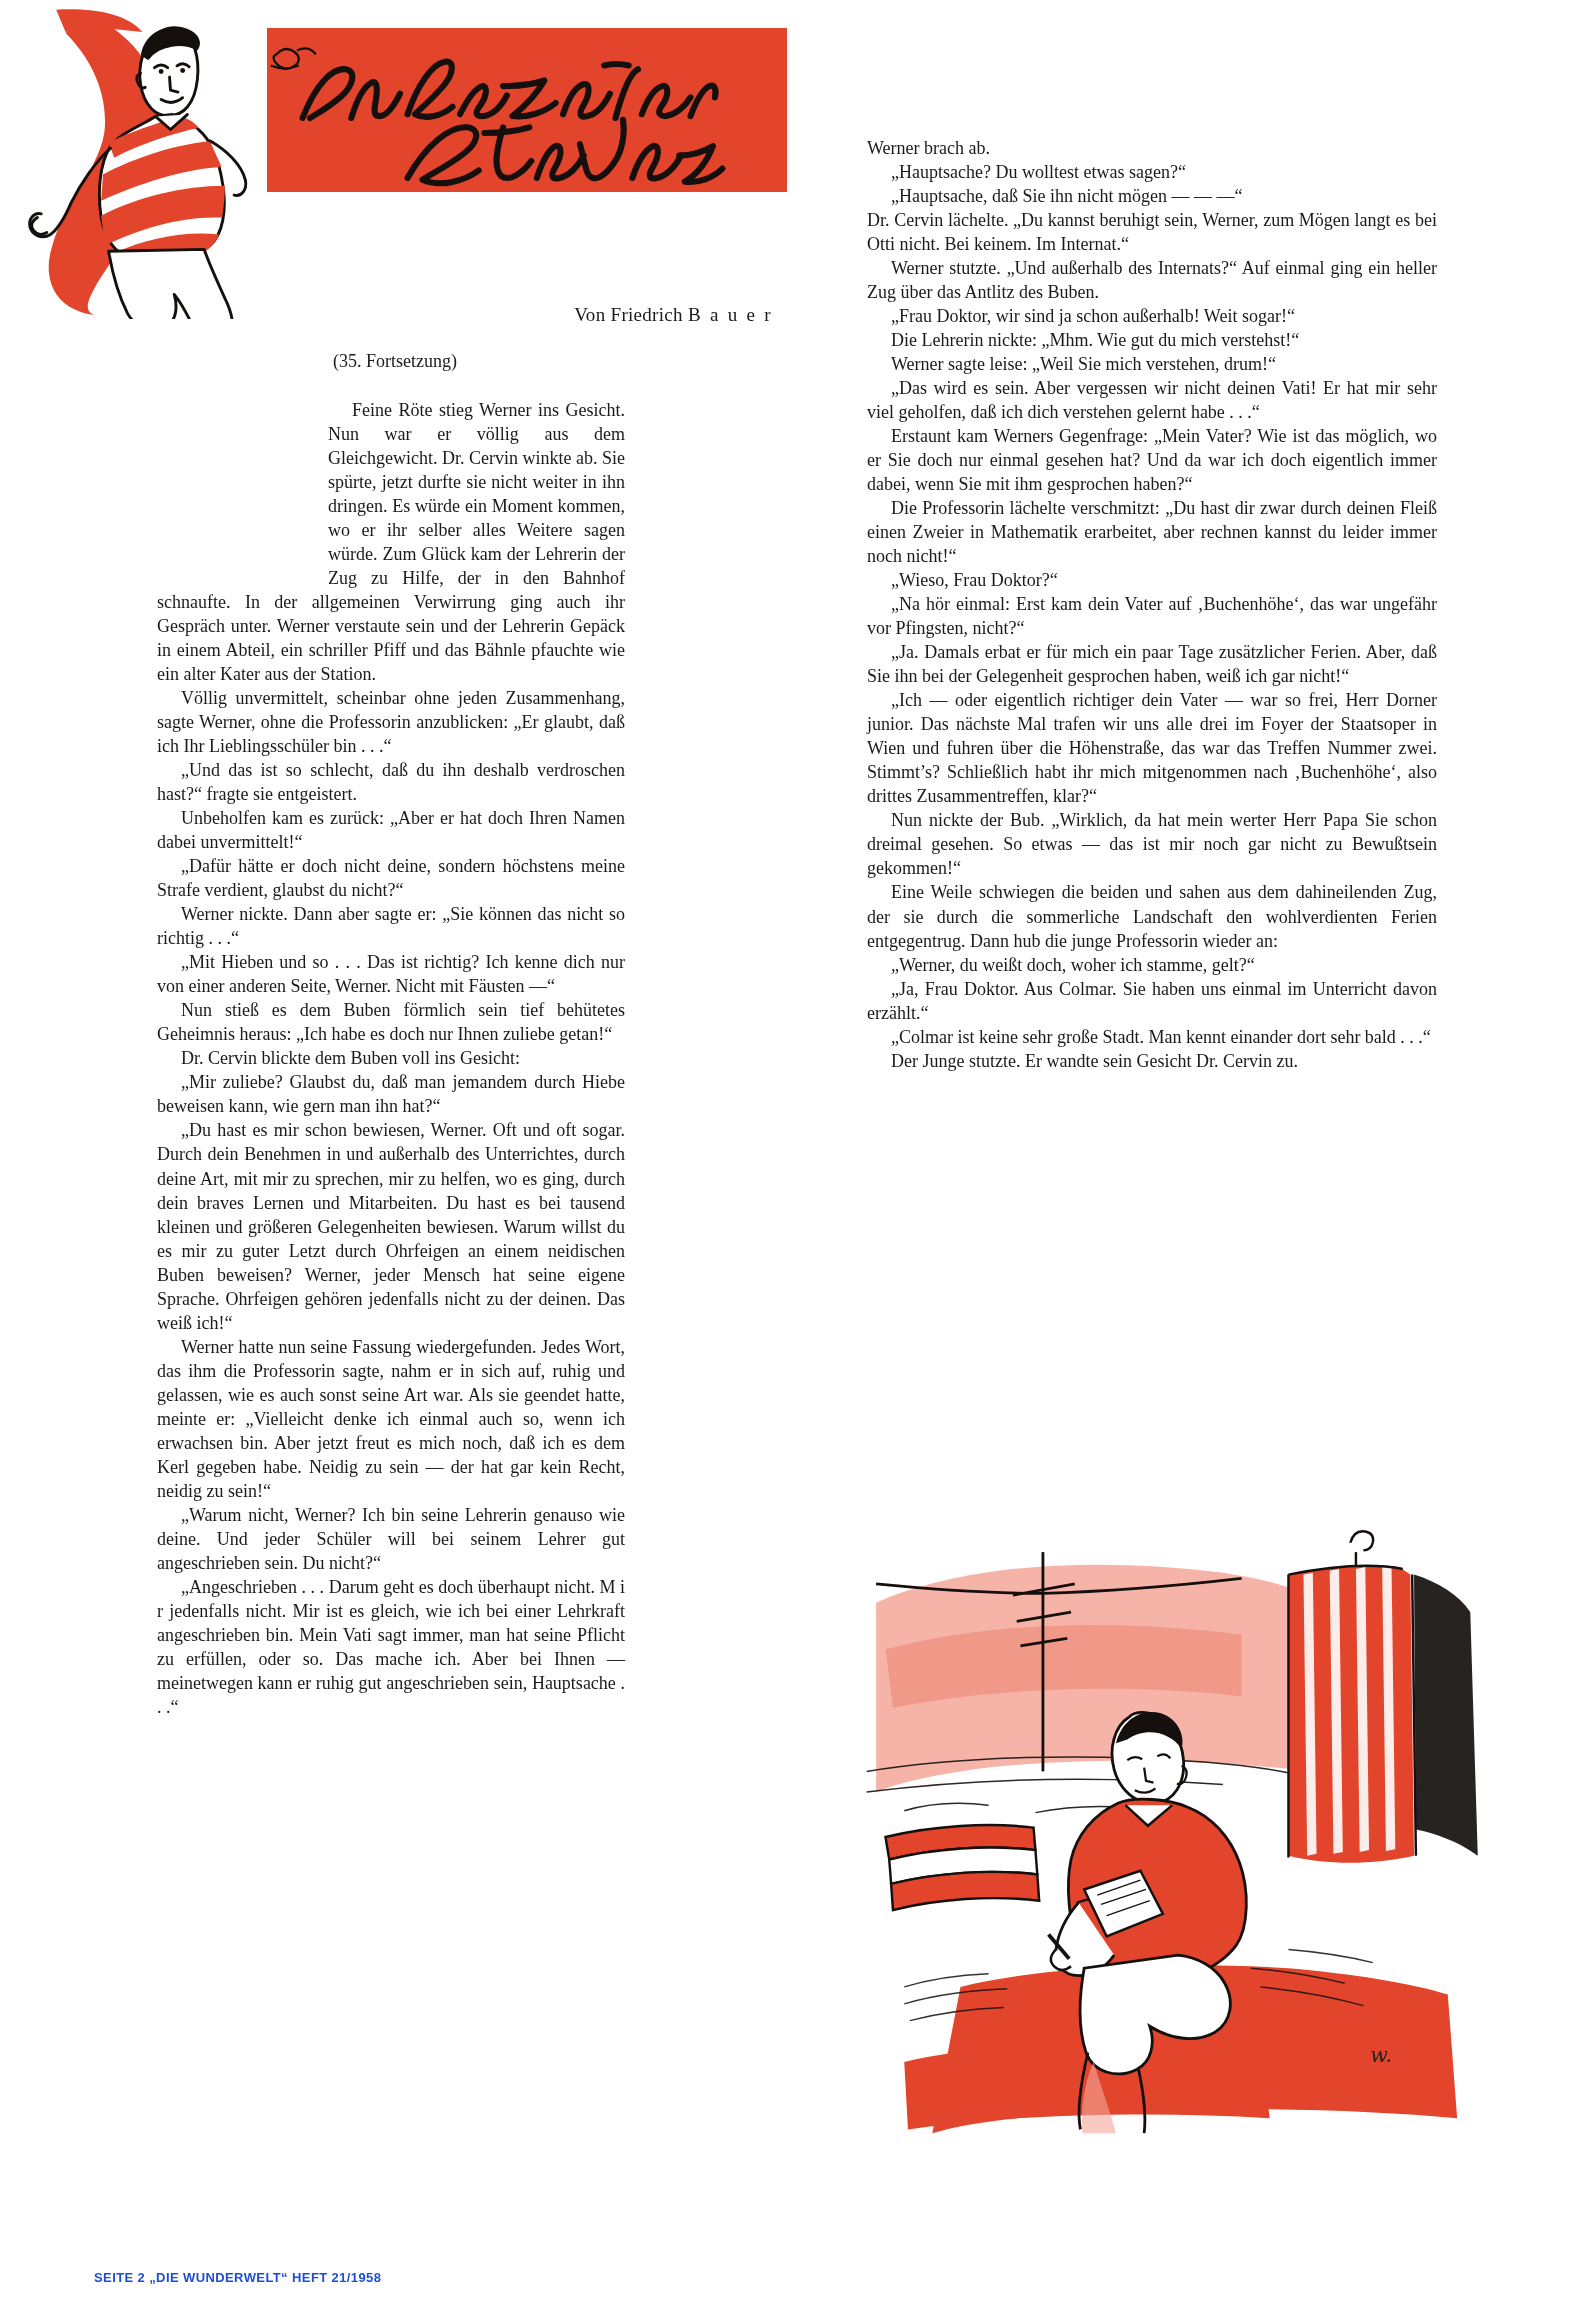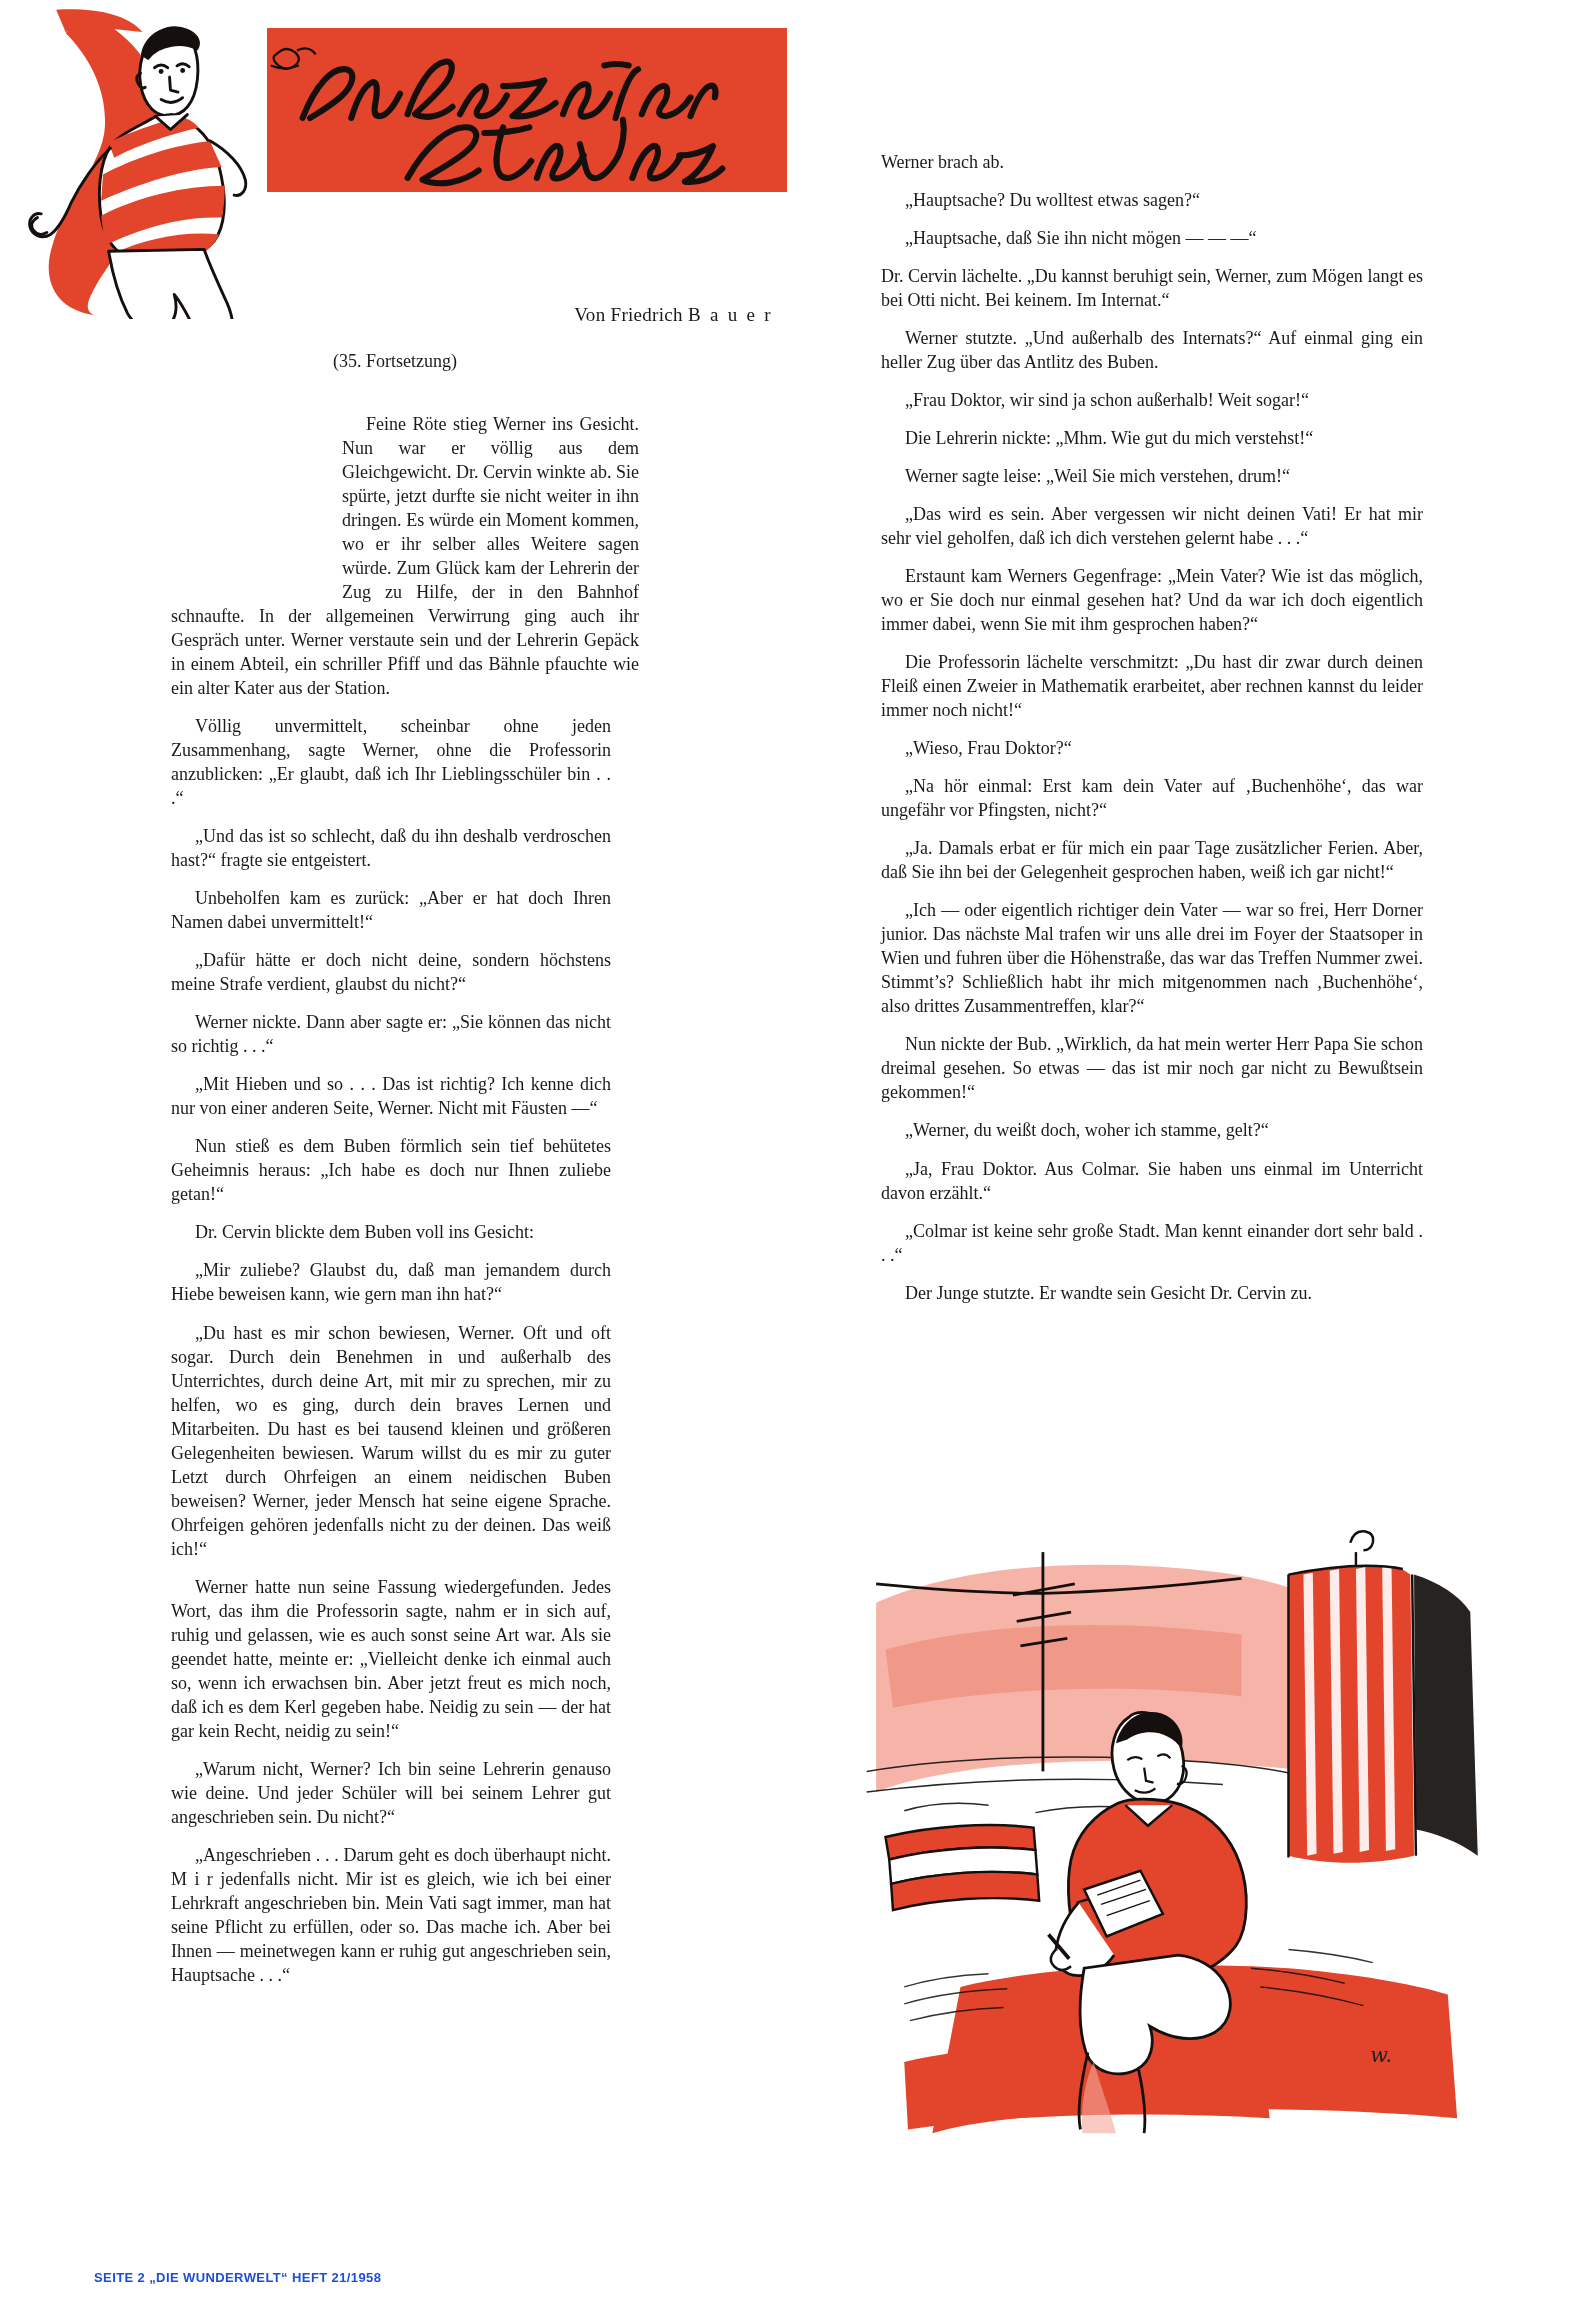--- a/index.html
+++ b/index.html
@@ -57,21 +57,21 @@
   }
 
   
   .col {
     position: absolute;
     font-size: 18px;
     line-height: 1.335;
     text-align: justify;
     hyphens: manual;
   }
-  .col p { margin: 14px; font-family: Liberation Serif, serif; }
+  .col p { margin: 0; font-family: Liberation Serif, serif; }
   .col p.ind { text-indent: 24px; }
   .col-left  { left: 157px;  top: 398px;  width: 468px; }
   .col-right { left: 867px;  top: 136px;  width: 570px; }
 
   .first-par {
     width: 468px;
   }
   .first-par .shim {
     float: left;
     width: 171px;
@@ -246,20 +246,21 @@
     <p class="ind">Die Lehrerin nickte: „Mhm. Wie gut du mich verstehst!“</p>
     <p class="ind">Werner sagte leise: „Weil Sie mich verstehen, drum!“</p>
     <p class="ind">„Das wird es sein. Aber vergessen wir nicht deinen Vati! Er hat mir sehr viel geholfen, daß ich dich verstehen gelernt habe . . .“</p>
     <p class="ind">Erstaunt kam Werners Gegenfrage: „Mein Vater? Wie ist das möglich, wo er Sie doch nur einmal gesehen hat? Und da war ich doch eigentlich immer dabei, wenn Sie mit ihm gesprochen haben?“</p>
     <p class="ind">Die Professorin lächelte verschmitzt: „Du hast dir zwar durch deinen Fleiß einen Zweier in Mathematik erarbeitet, aber rechnen kannst du leider immer noch nicht!“</p>
     <p class="ind">„Wieso, Frau Doktor?“</p>
     <p class="ind">„Na hör einmal: Erst kam dein Vater auf ‚Buchenhöhe‘, das war ungefähr vor Pfingsten, nicht?“</p>
     <p class="ind">„Ja. Damals erbat er für mich ein paar Tage zusätzlicher Ferien. Aber, daß Sie ihn bei der Gelegenheit gesprochen haben, weiß ich gar nicht!“</p>
     <p class="ind">„Ich — oder eigentlich richtiger dein Vater — war so frei, Herr Dorner junior. Das nächste Mal trafen wir uns alle drei im Foyer der Staatsoper in Wien und fuhren über die Höhenstraße, das war das Treffen Nummer zwei. Stimmt’s? Schließlich habt ihr mich mitgenommen nach ‚Buchenhöhe‘, also drittes Zusammentreffen, klar?“</p>
     <p class="ind">Nun nickte der Bub. „Wirklich, da hat mein werter Herr Papa Sie schon dreimal gesehen. So etwas — das ist mir noch gar nicht zu Bewußtsein gekommen!“</p>
+    <p class="ind">Eine Weile schwiegen die beiden und sahen aus dem dahineilenden Zug, der sie durch die sommerliche Landschaft den wohlverdienten Ferien entgegentrug. Dann hub die junge Professorin wieder an:</p>
     <p class="ind">„Werner, du weißt doch, woher ich stamme, gelt?“</p>
     <p class="ind">„Ja, Frau Doktor. Aus Colmar. Sie haben uns einmal im Unterricht davon erzählt.“</p>
     <p class="ind">„Colmar ist keine sehr große Stadt. Man kennt einander dort sehr bald . . .“</p>
     <p class="ind">Der Junge stutzte. Er wandte sein Gesicht Dr. Cervin zu.</p>
   </div>
 
   <div class="illo2">
     <svg width="656" height="750" viewBox="0 0 700 800">
 
       <path d="M 30 150 C 120 110 260 100 400 118 C 440 124 470 132 492 142

